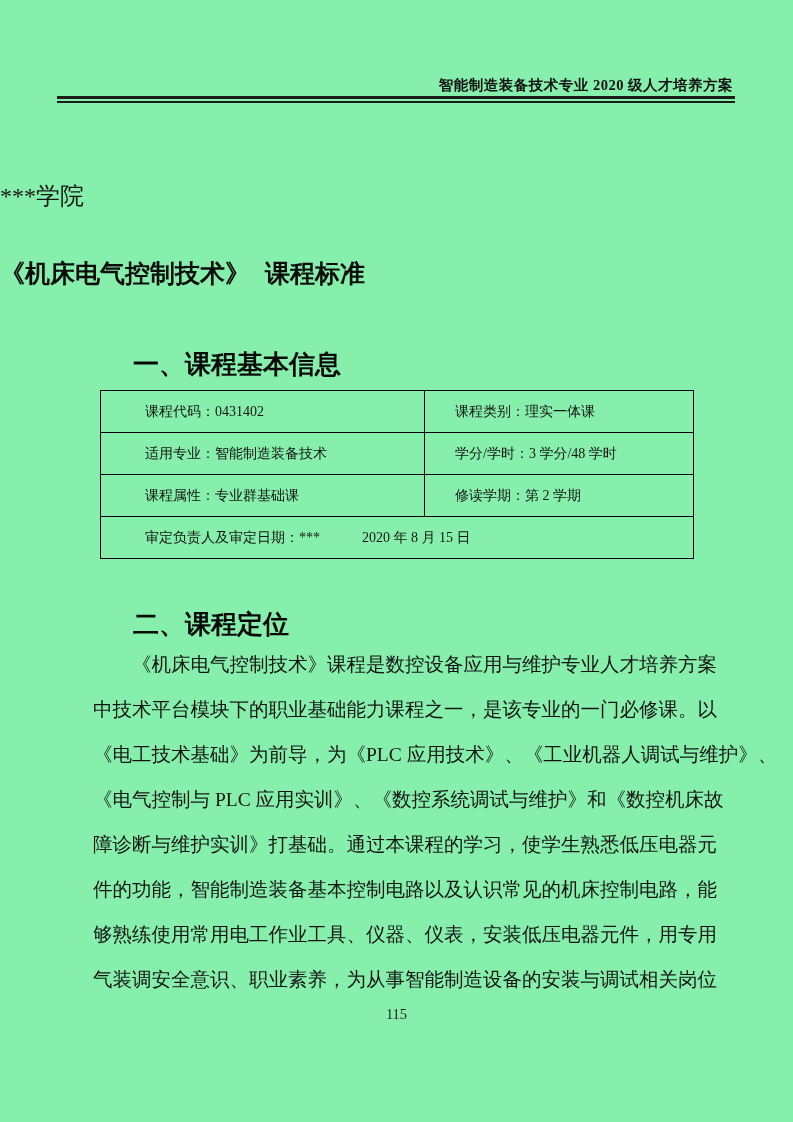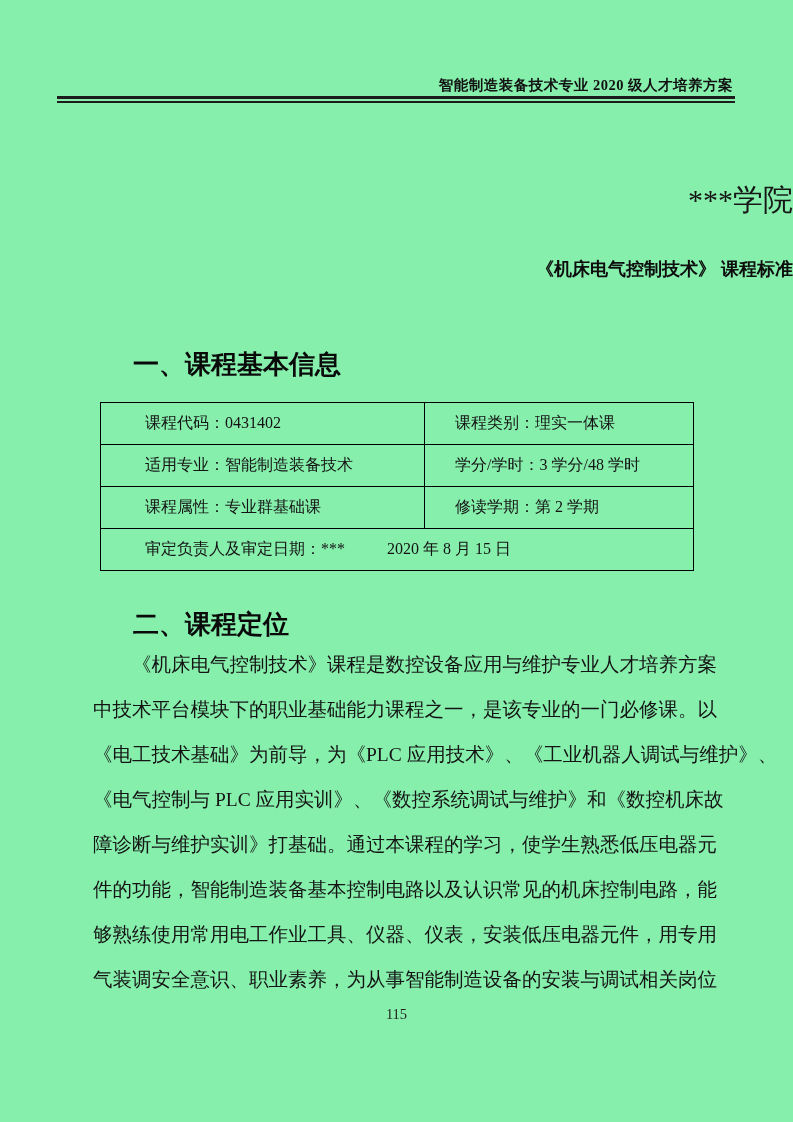--- a/index.html
+++ b/index.html
@@ -35,56 +35,56 @@
     height: 2px;
     border-top: 3px solid #1c1c1c;
     border-bottom: 2px solid #1c1c1c;
   }
   
   .school-title {
     position: absolute;
     top: 180px;
     left: 0;
     width: 100%;
-    text-align: right;
-    font-size: 30px;
+    text-align: left;
+    font-size: 24px;
     color: #161616;
   }
   .doc-title {
     position: absolute;
     top: 257px;
     left: 0;
     width: 100%;
-    text-align: right;
-    font-size: 18px;
+    text-align: left;
+    font-size: 25px;
     font-weight: bold;
-    font-family: Liberation Sans, sans-serif;
+    font-family: Liberation Mono, monospace;
     color: #0d0d0d;
   }
   
   .section-heading {
     position: absolute;
     left: 133px;
     font-size: 26px;
     font-weight: bold;
     font-family: "Liberation Sans", "DejaVu Sans", sans-serif;
     color: #0a0a0a;
     white-space: nowrap;
   }
   .heading-1 { top: 347px; }
   .heading-2 { top: 607px; }
   
   .info-table {
     position: absolute;
-    top: 402px;
+    top: 390px;
     left: 100px;
     width: 593px;
     border-collapse: collapse;
     table-layout: fixed;
-    font-size: 16px;
+    font-size: 14px;
     color: #141414;
   }
   .info-table td {
     border: 1.5px solid #000000;
     height: 41px;
     padding: 0 4px 0 44px;
     white-space: nowrap;
     overflow: hidden;
   }
   .info-table td.col-right { padding-left: 30px; }

